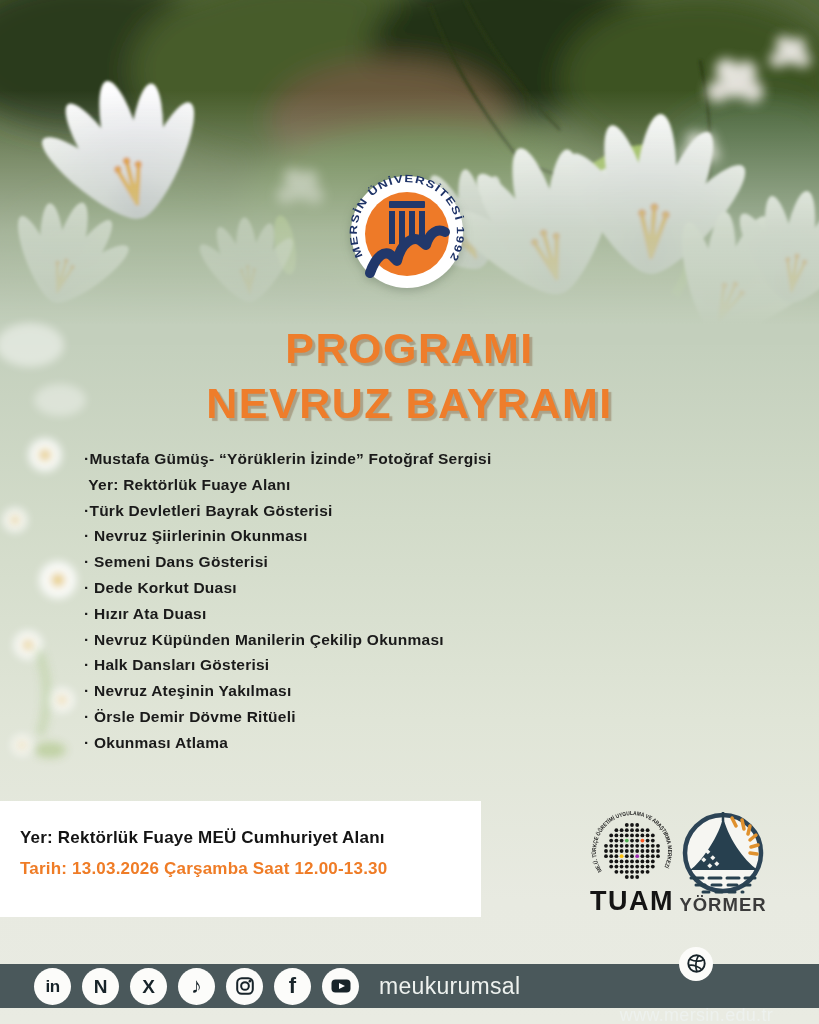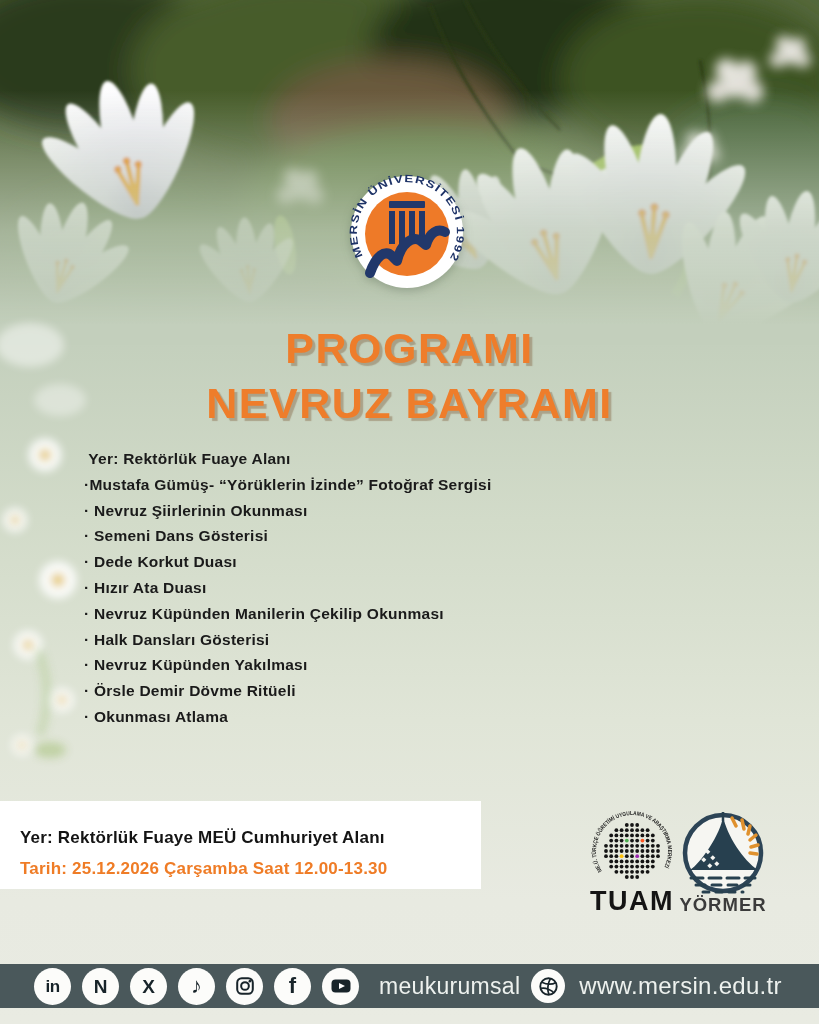--- a/index.html
+++ b/index.html
@@ -11,37 +11,37 @@
   .header-photo{position:absolute;top:0;left:0;display:block;}
   .left-flora{position:absolute;top:305px;left:0;display:block;opacity:.95;}
   .uni-logo{position:absolute;left:345px;top:170px;filter:drop-shadow(0 3px 5px rgba(40,60,40,.25));}
   .title{
     position:absolute;top:321px;left:0;width:100%;text-align:center;
     color:#ee7d2b;font-weight:800;font-size:43px;line-height:55px;letter-spacing:1.5px;
     text-shadow:3px 3px 1px rgba(128,96,62,.42);
   }
   .program{position:absolute;left:84px;top:446px;color:#1a1a1a;font-size:15.5px;font-weight:700;letter-spacing:.25px;}
   .program .item{line-height:25.8px;white-space:pre;}
-  .infobox{position:absolute;left:0;top:801px;width:481px;height:88px;background:#ffffff;box-sizing:border-box;padding:27px 0 0 20px;}
+  .infobox{position:absolute;left:0;top:801px;width:481px;height:116px;background:#ffffff;box-sizing:border-box;padding:27px 0 0 20px;}
   .infobox .loc{font-size:17px;font-weight:700;color:#141414;letter-spacing:.2px;}
   .infobox .date{margin-top:11px;font-size:17px;font-weight:700;color:#ef7c26;letter-spacing:.2px;}
   .partner{position:absolute;display:block;}
   .footer{
     position:absolute;left:0;top:964px;width:100%;height:44px;background:#4a585b;
     display:flex;align-items:center;box-sizing:border-box;padding-left:34px;gap:11px;
   }
   .sicon{
     width:37px;height:37px;border-radius:50%;background:#fcfcfa;flex:0 0 auto;
     display:flex;align-items:center;justify-content:center;color:#18242a;
   }
   .sicon .glyph{font-weight:800;font-size:19px;line-height:1;}
   .sicon .glyph.small{font-size:17px;letter-spacing:-.5px;}
   .sicon .glyph.big{font-size:22px;}
   .handle{color:#edf1ee;font-size:23px;margin-left:9px;letter-spacing:.3px;}
-  .site{margin-left:auto;margin-right:46px;display:flex;align-items:center;gap:14px;color:#edf1ee;font-size:24px;letter-spacing:.3px;}
+  .site{margin-left:auto;margin-right:46px;display:flex;align-items:center;gap:24px;color:#edf1ee;font-size:18px;letter-spacing:.3px;flex-direction:column;}
   .site .sicon{width:34px;height:34px;}
 </style>
 </head>
 <body>
 
 <div class="poster">
 
   <svg class="header-photo" width="819" height="345" viewBox="0 0 819 345" aria-hidden="true">
     <defs>
       <filter id="b14" x="-60%" y="-60%" width="220%" height="220%">
@@ -167,36 +167,37 @@
       <textPath href="#mersinArc" startOffset="0" textLength="210" lengthAdjust="spacingAndGlyphs">MERSİN ÜNİVERSİTESİ 1992</textPath>
     </text>
   </svg>
 
   <div class="title">
     <div>PROGRAMI</div>
     <div>NEVRUZ BAYRAMI</div>
   </div>
 
   <div class="program">
+    <div class="item">·Mustafa Gümüş- “Yörüklerin İzinde” Fotoğraf Sergisi</div>
     <div class="item"> Yer: Rektörlük Fuaye Alanı</div>
-    <div class="item">·Mustafa Gümüş- “Yörüklerin İzinde” Fotoğraf Sergisi</div>
+    <div class="item">·Türk Devletleri Bayrak Gösterisi</div>
     <div class="item">· Nevruz Şiirlerinin Okunması</div>
     <div class="item">· Semeni Dans Gösterisi</div>
     <div class="item">· Dede Korkut Duası</div>
     <div class="item">· Hızır Ata Duası</div>
     <div class="item">· Nevruz Küpünden Manilerin Çekilip Okunması</div>
     <div class="item">· Halk Dansları Gösterisi</div>
-    <div class="item">· Nevruz Küpünden Yakılması</div>
+    <div class="item">· Nevruz Ateşinin Yakılması</div>
     <div class="item">· Örsle Demir Dövme Ritüeli</div>
     <div class="item">· Okunması Atlama</div>
   </div>
 
   <div class="infobox">
     <div class="loc">Yer: Rektörlük Fuaye MEÜ Cumhuriyet Alanı</div>
-    <div class="date">Tarih: 25.12.2026 Çarşamba Saat 12.00-13.30</div>
+    <div class="date">Tarih: 13.03.2026 Çarşamba Saat 12.00-13.30</div>
   </div>
 
   <svg class="partner" style="left:574px;top:797px;" width="116" height="118" viewBox="0 0 116 118">
     <g>
         <circle cx="32" cy="48.8" r="1.9" fill="#141414"></circle>
         <circle cx="32" cy="54" r="1.9" fill="#141414"></circle>
         <circle cx="32" cy="59.2" r="1.9" fill="#141414"></circle>
         <circle cx="37.2" cy="38.4" r="1.9" fill="#141414"></circle>
         <circle cx="37.2" cy="43.6" r="1.9" fill="#141414"></circle>
         <circle cx="37.2" cy="48.8" r="1.9" fill="#141414"></circle>

